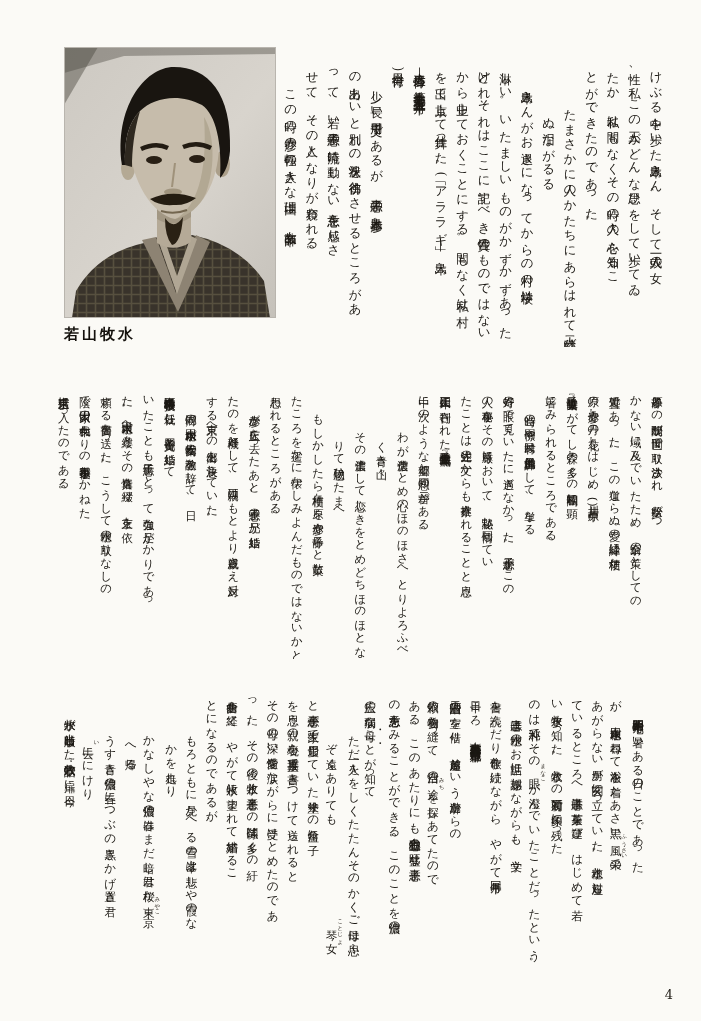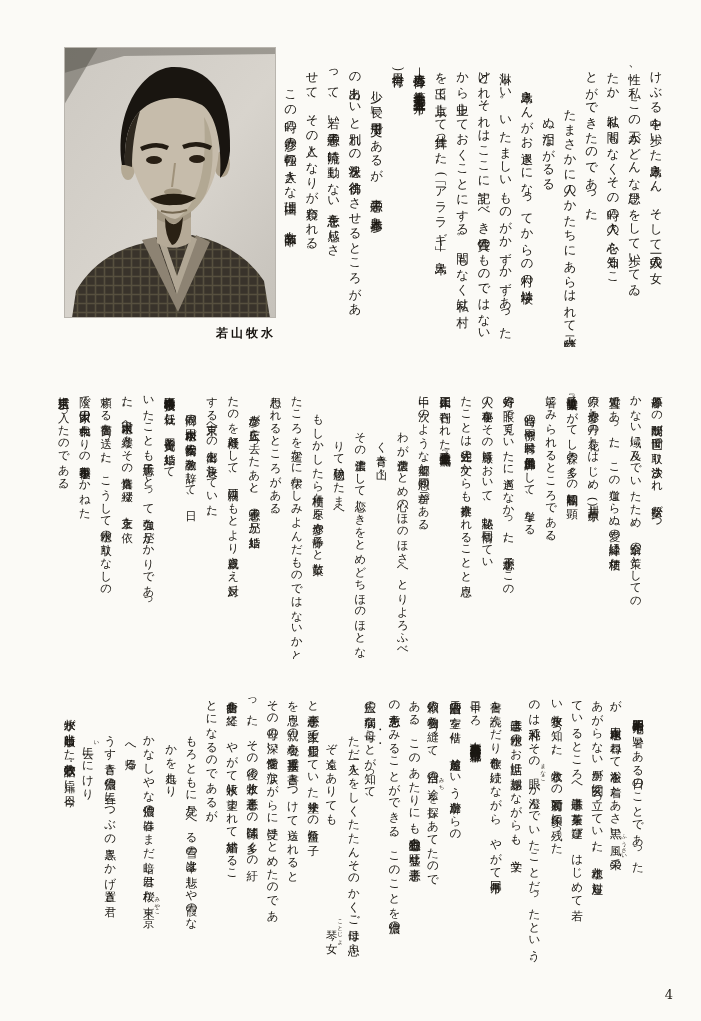--- a/index.html
+++ b/index.html
@@ -33,23 +33,23 @@
   .emph{
     -webkit-text-emphasis:filled dot;
     text-emphasis:filled dot;
   }
   .sig-gap{display:inline-block;inline-size:96px;block-size:1px;}
   figure#portrait{
     position:absolute;left:64px;top:47px;width:212px;margin:0;
   }
   figure#portrait svg{display:block;}
   figure#portrait figcaption{
-    margin-top:7px;text-align:right;
+    margin-top:7px;text-align:left;
     font-family:"Liberation Sans","DejaVu Sans",sans-serif;
-    font-size:12px;font-weight:600;letter-spacing:3px;color:#14110d;
+    font-size:15px;font-weight:600;letter-spacing:3px;color:#14110d;
   }
   #pagenum{
     position:absolute;right:28px;top:987px;
     font-size:13px;color:#24201a;
   }
 </style>
 </head>
 <body>
 
 <main>

